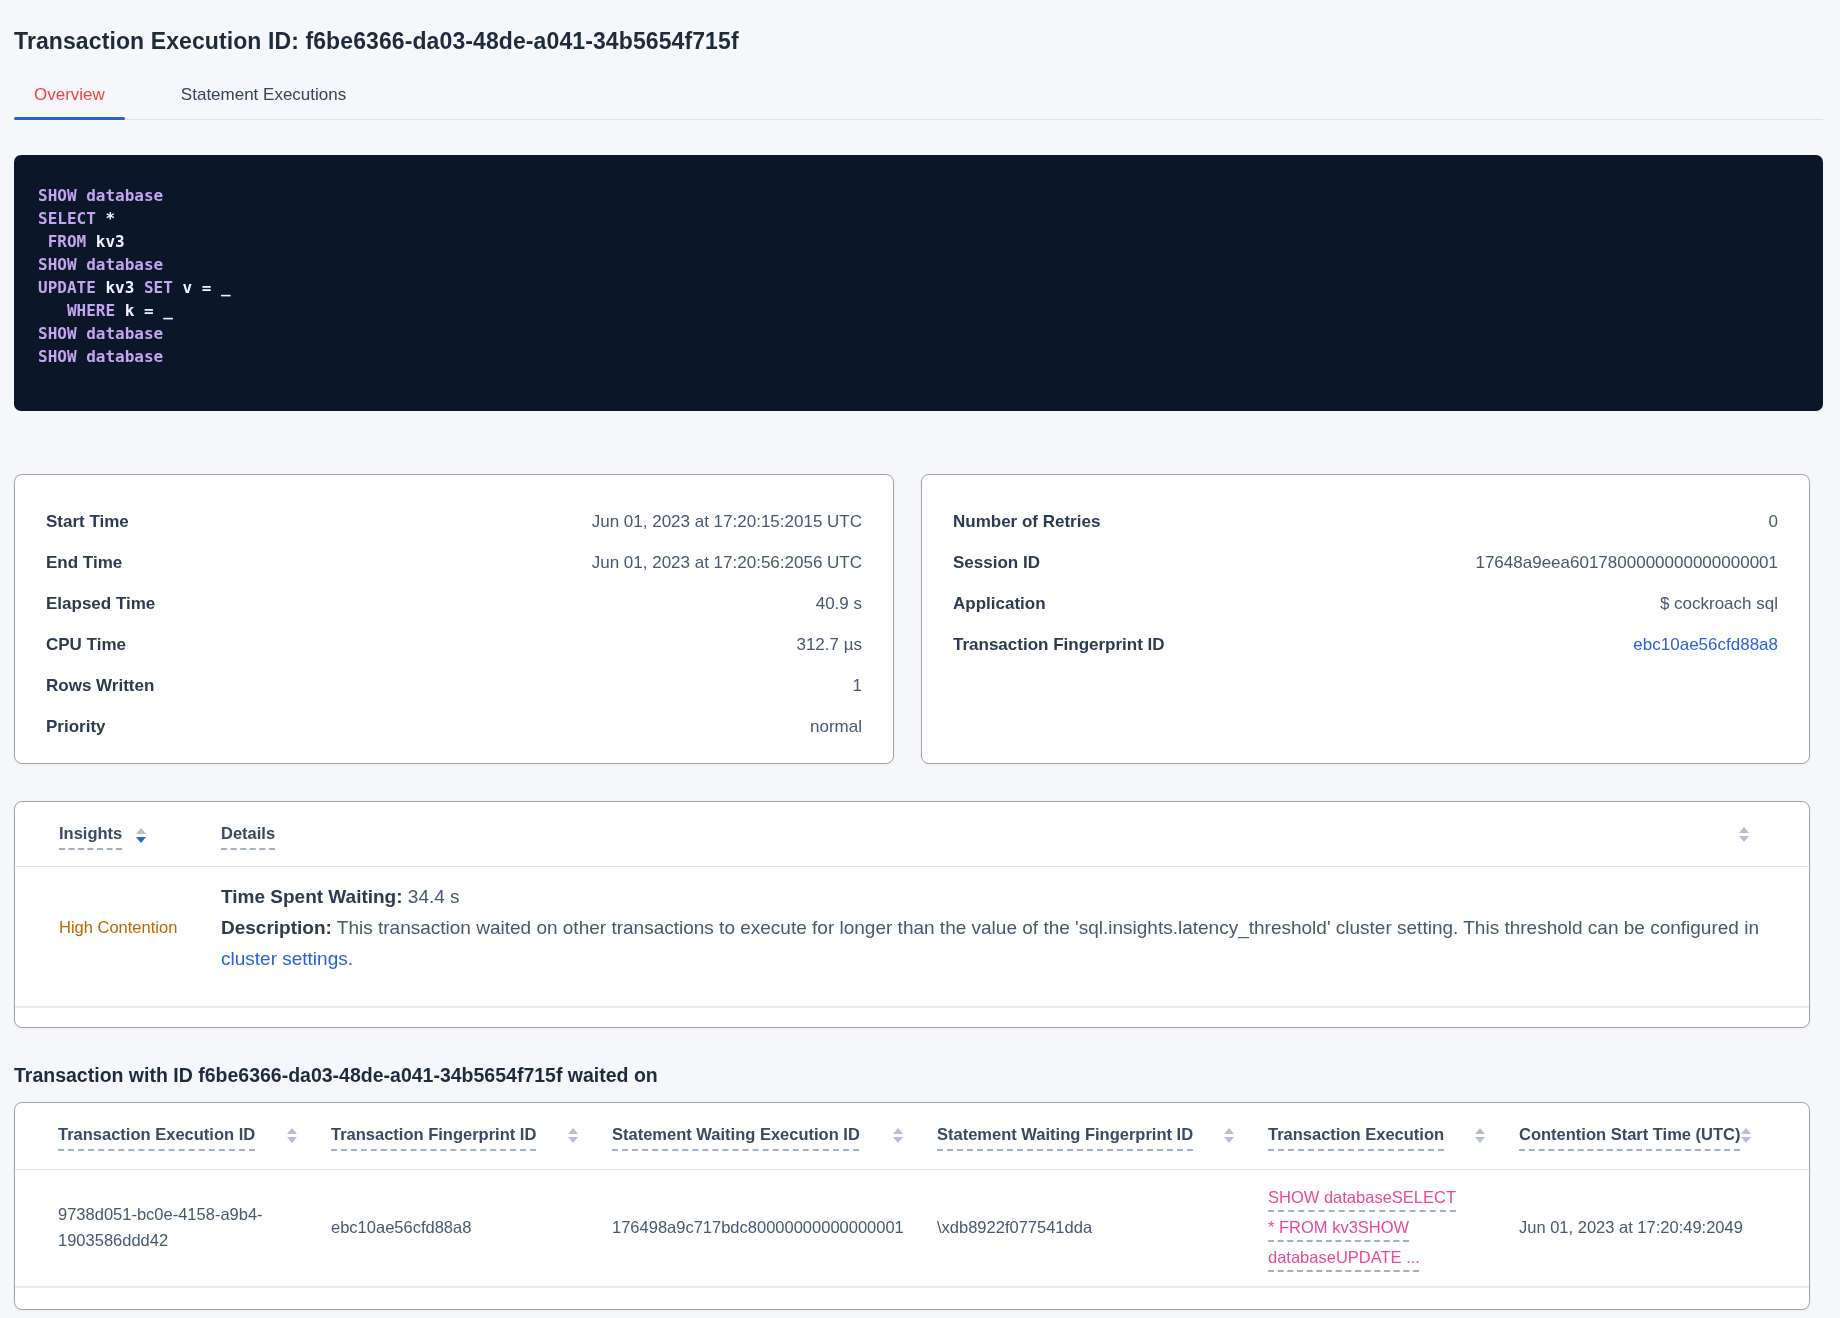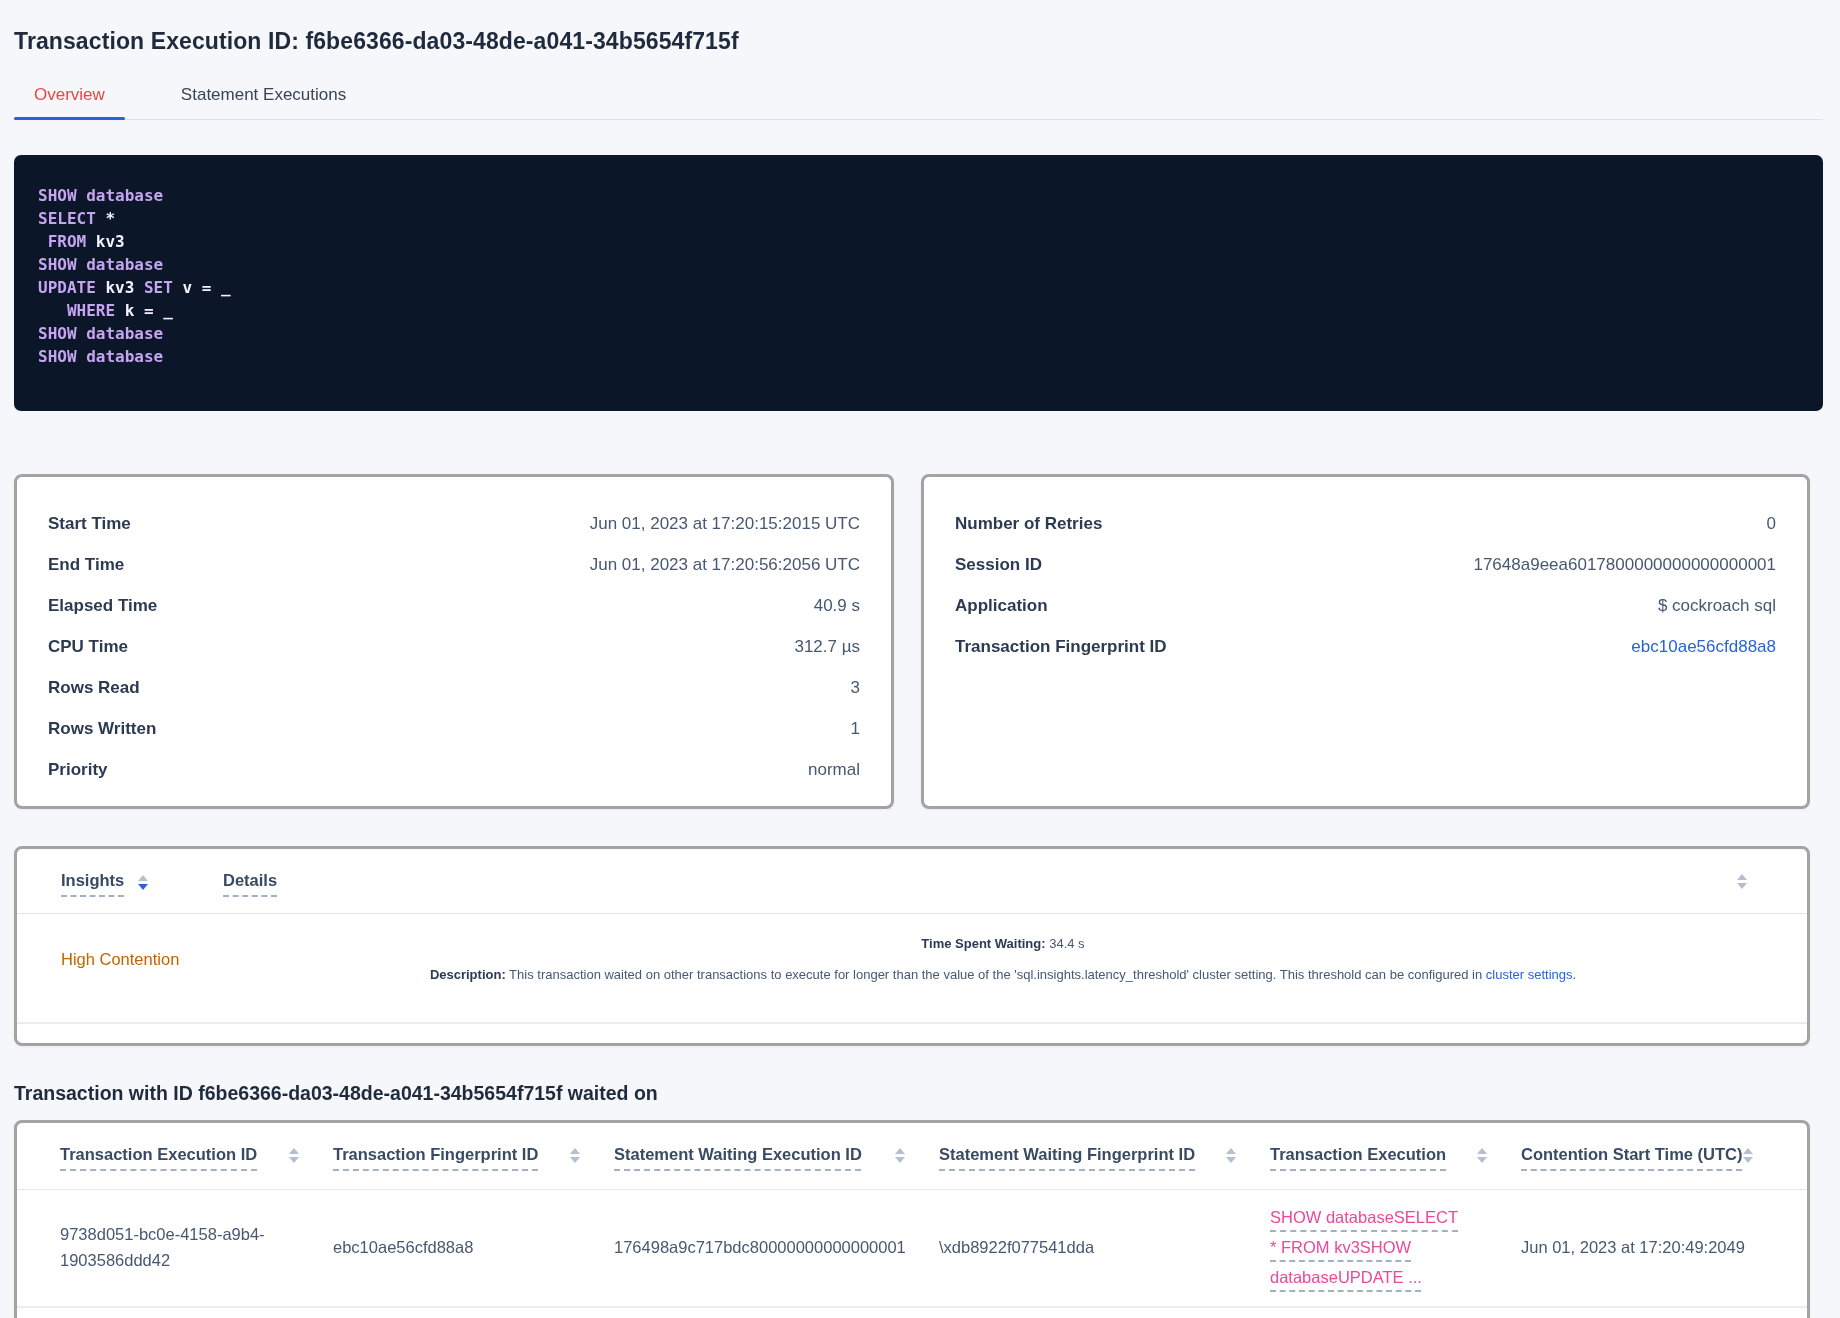--- a/index.html
+++ b/index.html
@@ -60,21 +60,21 @@
     line-height: 23px;
     font-weight: 700;
     color: #f3f1fb;
     white-space: pre;
   }
   .sql-line .kw { color: #c5a5f0; }
 
   
   .card {
     background: #ffffff;
-    border: 3px solid #a3a3a3;
+    border: 1px solid #a3a3a3;
     border-radius: 8px;
     box-shadow: 0 1px 3px rgba(33,48,73,0.05);
   }
   .cards-row {
     display: flex;
     gap: 27px;
     margin-top: 63px;
   }
   .cards-row .card { padding: 26px 31px 16px 31px; }
   .card-left  { width: 880px; flex: none; }
@@ -146,21 +146,21 @@
     display: grid;
     grid-template-columns: 162px 1fr;
     padding: 14px 24px 0 44px;
     align-items: center;
   }
   .insight-badge {
     font-size: 16.5px;
     font-weight: 500;
     color: #c26400;
   }
-  .ins-details p { font-size: 13px; line-height: 31px; color: #475872; text-align: center; }
+  .ins-details p { font-size: 19px; line-height: 31px; color: #475872; }
   .ins-details b { color: #2c3a52; }
   .link { color: #2962d9; cursor: pointer; text-decoration: none; }
   .row-divider { height: 2px; background: #e8edf4; margin-top: 32px; }
   .ins-bottom-pad { height: 19px; }
 
   
   .section-heading {
     margin-top: 36px;
     font-size: 19.5px;
     font-weight: 700;
@@ -231,24 +231,20 @@
           <span class="kv-label">End Time</span>
           <span class="kv-value">Jun 01, 2023 at 17:20:56:2056 UTC</span>
         </div>
         <div class="kv-row">
           <span class="kv-label">Elapsed Time</span>
           <span class="kv-value">40.9 s</span>
         </div>
         <div class="kv-row">
           <span class="kv-label">CPU Time</span>
           <span class="kv-value">312.7 µs</span>
-        </div>
-        <div class="kv-row">
-          <span class="kv-label">Rows Read</span>
-          <span class="kv-value">3</span>
         </div>
         <div class="kv-row">
           <span class="kv-label">Rows Written</span>
           <span class="kv-value">1</span>
         </div>
         <div class="kv-row">
           <span class="kv-label">Priority</span>
           <span class="kv-value">normal</span>
         </div>
       </section>

